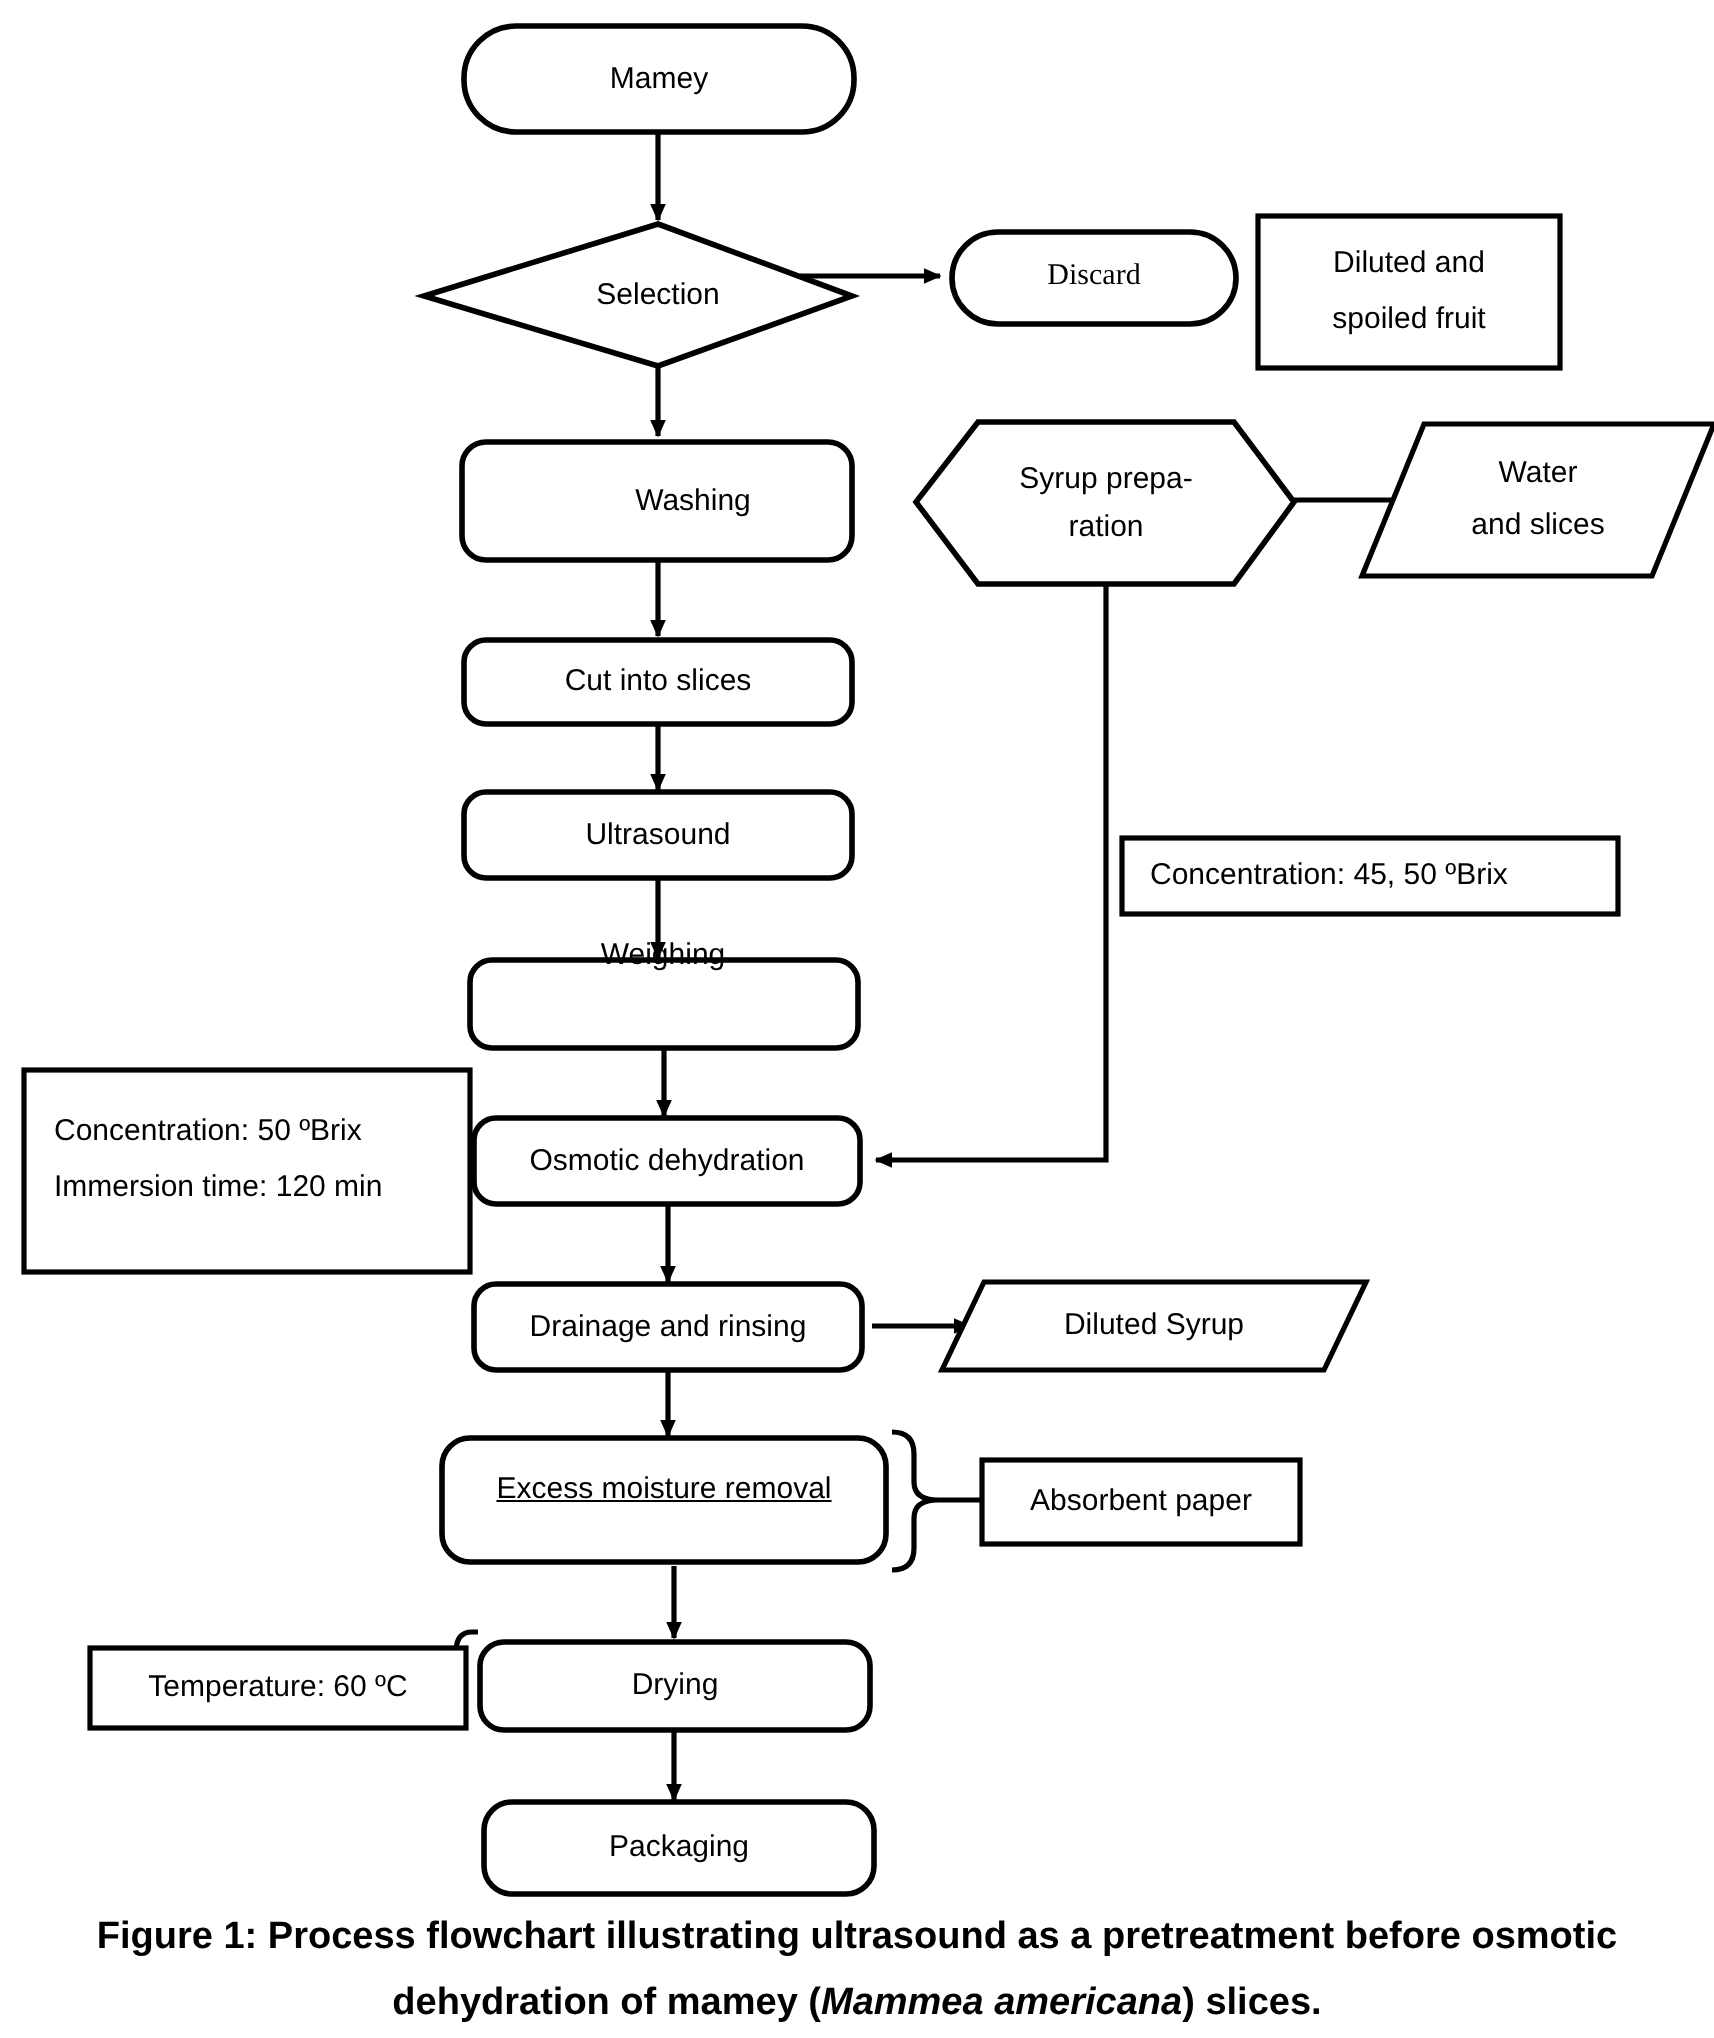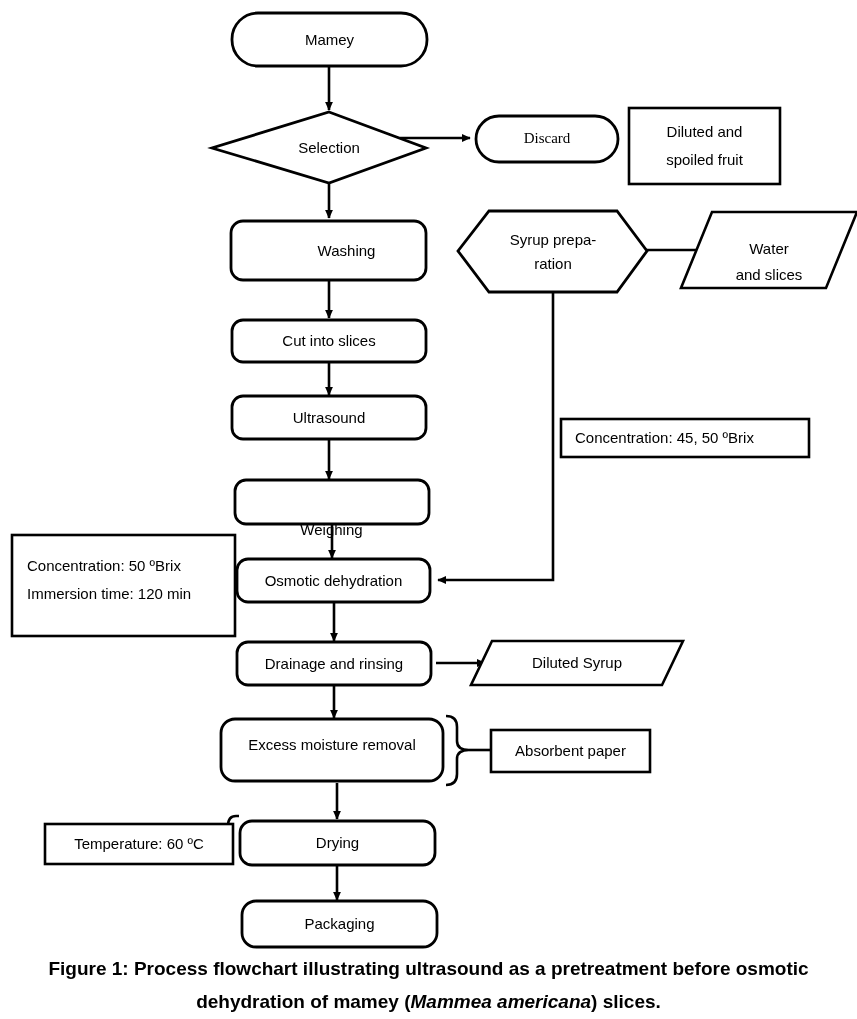--- a/index.html
+++ b/index.html
@@ -151,45 +151,45 @@
     <span>spoiled fruit</span>
   </div>
 
   <div class="node-label" style="left:231px; top:221px; width:195px; height:59px;margin-left:18px;">Washing</div>
 
   <div class="note-label centered" style="left:478px; top:213px; width:150px; height:78px; line-height:1.6;">
     <span>Syrup prepa-</span>
     <span>ration</span>
   </div>
 
-  <div class="note-label centered" style="left:696px; top:224px; width:146px; height:76px; line-height:1.75;">
+  <div class="note-label centered" style="left:696px; top:212px; width:146px; height:76px; line-height:1.75;">
     <span>Water</span>
     <span>and slices</span>
   </div>
 
   <div class="node-label" style="left:232px; top:320px; width:194px; height:42px;">Cut into slices</div>
 
   <div class="node-label" style="left:232px; top:396px; width:194px; height:43px;">Ultrasound</div>
 
   <div class="node-label" style="left:575px; top:419px; width:234px; height:38px; justify-content:flex-start;">Concentration: 45, 50 ºBrix</div>
 
-  <div class="node-label" style="left:235px; top:508px; width:193px; height:44px;">Weighing</div>
+  <div class="node-label" style="left:235px; top:456px; width:193px; height:44px;">Weighing</div>
 
   <div class="note-label" style="left:27px; top:545px; width:205px; height:70px;">
     <span>Concentration: 50 ºBrix</span>
     <span>Immersion time: 120 min</span>
   </div>
 
   <div class="node-label" style="left:237px; top:559px; width:193px; height:43px;">Osmotic dehydration</div>
 
   <div class="node-label" style="left:237px; top:642px; width:194px; height:43px;">Drainage and rinsing</div>
 
   <div class="node-label" style="left:492px; top:641px; width:170px; height:44px;">Diluted Syrup</div>
 
-  <div class="node-label" style="left:221px; top:719px; width:222px; height:51px;">Excess moisture removal</div>
+  <div class="node-label" style="left:221px; top:719px; width:222px; height:51px;text-decoration:underline;">Excess moisture removal</div>
 
   <div class="node-label" style="left:491px; top:730px; width:159px; height:42px;">Absorbent paper</div>
 
   <div class="node-label" style="left:45px; top:824px; width:188px; height:40px;">Temperature: 60 ºC</div>
 
   <div class="node-label" style="left:240px; top:821px; width:195px; height:44px;">Drying</div>
 
   <div class="node-label" style="left:242px; top:901px; width:195px; height:46px;">Packaging</div>
 
   <div class="caption">

